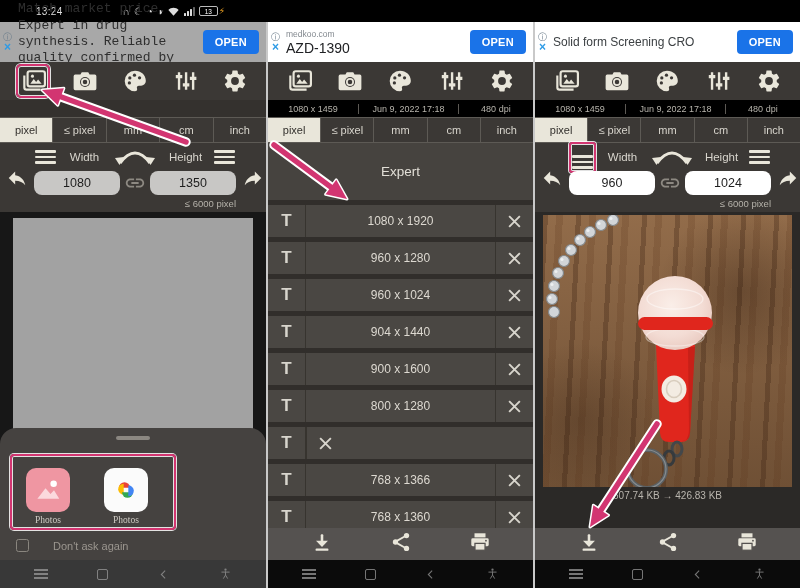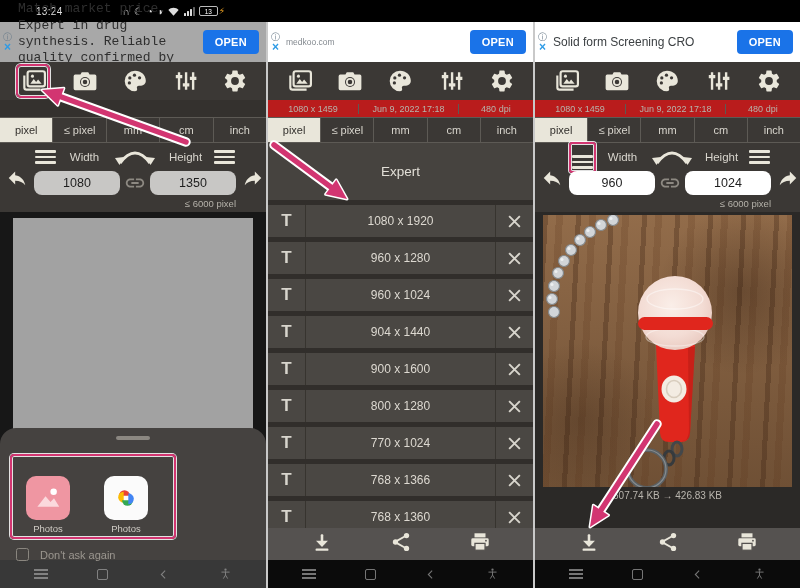--- a/index.html
+++ b/index.html
@@ -36,21 +36,21 @@
     font-size:11px;font-weight:bold;padding:6px 12px;border-radius:4px;letter-spacing:.3px;
     font-family:inherit;}
   
   .toolbar{height:38px;background:#3b3835;display:flex;align-items:center;justify-content:space-around;
     padding:0 6px;flex:0 0 auto;}
   .tool{width:30px;height:30px;display:flex;align-items:center;justify-content:center;}
   
   .hl-wrap{border:2px solid var(--accent,#d23571);border-radius:5px;
     box-shadow:0 0 0 1px rgba(255,255,255,.85), inset 0 0 0 1px rgba(255,255,255,.85);}
   
-  .infostrip{height:17px;background:#b91c1c;display:flex;align-items:center;flex:0 0 auto;}
+  .infostrip{height:17px;background:#000000;display:flex;align-items:center;flex:0 0 auto;}
   .infostrip .cell{color:#b7b4ac;font-size:9px;text-align:center;white-space:nowrap;overflow:hidden;}
   .infostrip .c1{width:34%;}.infostrip .c2{width:38%;border-left:1px solid #5d5a55;border-right:1px solid #5d5a55;}
   .infostrip .c3{width:28%;}
   .infostrip.blank{background:#34312e;}
   
   .tabs{height:26px;display:flex;border-top:1px solid #5d5a55;border-bottom:1px solid #5d5a55;flex:0 0 auto;}
   .tab{flex:1;display:flex;align-items:center;justify-content:center;font-size:11px;color:#d8d5cd;
     background:#3b3835;border-left:1px solid #5d5a55;}
   .tab:first-child{border-left:none;}
   .tab.sel{background:#e9e6da;color:#33302d;}
@@ -69,27 +69,27 @@
     color:#1e1e1e;font-family:inherit;}
   .field.gray{background:#c8c7c5;}
   .field.white{background:#ffffff;}
   .limit{color:#b5b2aa;font-size:9.5px;}
   
   .canvas{flex:1;background:#171717;position:relative;}
   .placeholder{position:absolute;left:13px;right:13px;top:6px;height:240px;background:#a2a2a2;}
   .sheet{position:absolute;left:0;right:0;top:406px;bottom:28px;background:#454240;
     border-radius:16px 16px 0 0;z-index:3;}
   .handle{width:34px;height:4px;background:#8b8781;border-radius:2px;margin:8px auto 0;}
-  .apps-wrap{display:inline-flex;gap:30px;margin:14px 0 0 10px;padding:20px 24px 3px 12px;border-radius:4px;}
+  .apps-wrap{display:inline-flex;gap:30px;margin:14px 0 0 10px;padding:12px 24px 3px 12px;border-radius:4px;font-family:Liberation Serif, serif;}
   .app{width:48px;display:flex;flex-direction:column;align-items:center;}
   .app-icon{width:44px;height:44px;border-radius:10px;display:flex;align-items:center;justify-content:center;}
   .app-icon.pinkbg{background:#ef96a2;}
   .app-icon.whitebg{background:#fbfbfb;}
   .app-label{margin-top:3px;font-size:9.5px;color:#cfcbc4;}
-  .dontask{display:flex;align-items:center;gap:11px;margin:9px 0 0 16px;}
+  .dontask{display:flex;align-items:center;gap:24px;margin:9px 0 0 16px;}
   .checkbox{width:13px;height:13px;border:1.5px solid #8a867f;border-radius:2.5px;background:transparent;}
   .dontask span{font-size:11px;color:#9b968f;}
   
   .close-row{height:57px;background:#46433f;display:flex;align-items:center;justify-content:center;flex:0 0 auto;}
   .close-row span{color:#e2dfd7;font-size:13.5px;}
   .res-list{flex:1;background:#312e2b;overflow:hidden;padding-top:5px;}
   .res-row{height:32px;margin-bottom:5px;background:#4a4743;display:flex;align-items:stretch;}
   .res-t{width:38px;display:flex;align-items:center;justify-content:center;border-right:1.5px solid #37342f;
     color:#d8d5cd;font-size:17px;font-weight:bold;}
   .res-label{flex:1;display:flex;align-items:center;justify-content:center;color:#ddd9d1;font-size:12px;}
@@ -311,20 +311,21 @@
     </div>
 
     <div class="panel mid">
       <div class="ad ad-white">
         <div class="ad-flags">
           <span class="ad-info">ⓘ</span>
           <span class="ad-x">×</span>
         </div>
         <div class="ad-body">
           <div class="ad-domain">medkoo.com</div>
+          <div class="ad-title-lg">AZD-1390</div>
         </div>
         <button class="open-btn">OPEN</button>
       </div>
 
       <div class="toolbar">
         <span class="tool">
           <svg width="26" height="26" viewBox="0 0 24 24" fill="none">
             <path d="M4 7v11a2 2 0 0 0 2 2h13" stroke="#e9e6da" stroke-width="2"></path>
             <rect x="7" y="3" width="16" height="14" rx="2" stroke="#e9e6da" stroke-width="2"></rect>
             <path d="M9.5 14.5l3.2-4.3 2.2 2.7 1.8-2.2 3.3 3.8z" fill="#e9e6da"></path>
@@ -428,21 +429,20 @@
           <div class="res-t">T</div>
           <div class="res-label">800 x 1280</div>
           <div class="res-x">
               <svg width="15" height="15" viewBox="0 0 14 14">
                 <path d="M2 2 L12 12 M12 2 L2 12" stroke="#d8d5cd" stroke-width="1.8"></path>
               </svg>
             </div>
         </div>
         <div class="res-row">
           <div class="res-t">T</div>
-          <div class="res-label">770 x 1024</div>
           <div class="res-x">
               <svg width="15" height="15" viewBox="0 0 14 14">
                 <path d="M2 2 L12 12 M12 2 L2 12" stroke="#d8d5cd" stroke-width="1.8"></path>
               </svg>
             </div>
         </div>
         <div class="res-row">
           <div class="res-t">T</div>
           <div class="res-label">768 x 1366</div>
           <div class="res-x">

